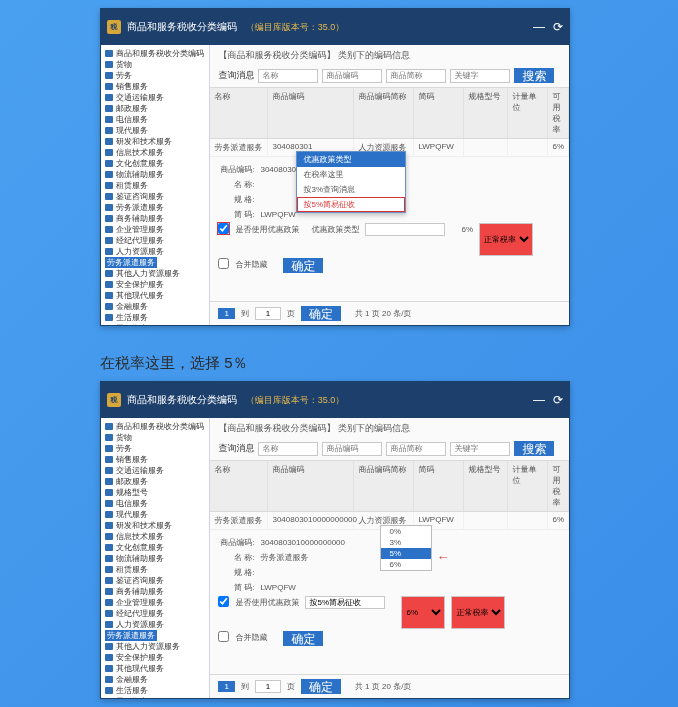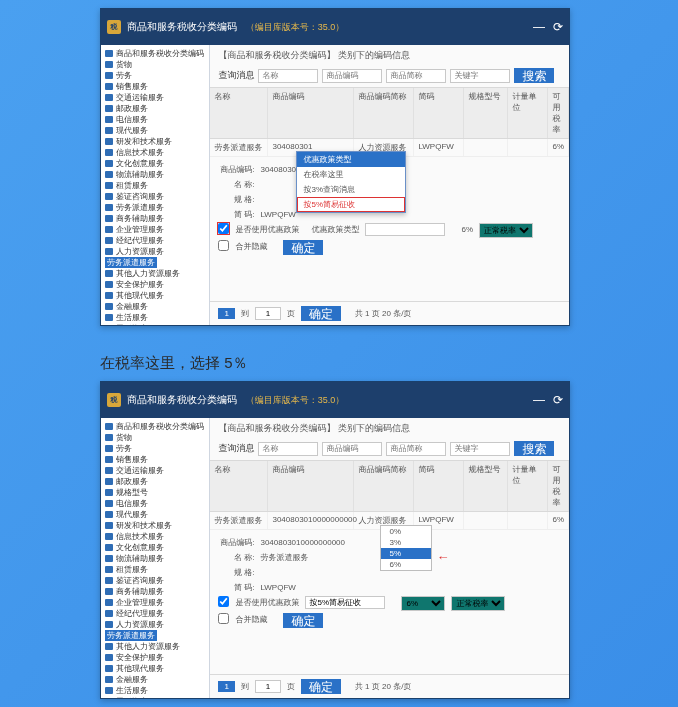--- a/index.html
+++ b/index.html
@@ -92,21 +92,21 @@
   .table-row{
     display:flex;font-size:8px;color:#555;border-bottom:1px solid #eee;
   }
   .table-row div{padding:3px 4px;border-right:1px solid #f0f0f0;}
   .form-area{
     padding:4px 8px; font-size:8px;color:#555;position:relative;
   }
   .frow{display:flex;align-items:flex-start;gap:6px;margin:2px 0;line-height:13px;}
   .frow label{min-width:36px;text-align:right;color:#555;}
   .frow input[type=text]{height:13px;border:1px solid #c8c8c8;font-size:8px;padding:0 3px;background:#fff;}
-  .frow select{height:15px;border:1px solid #c8c8c8;font-size:8px;background:#0f766e;}
+  .frow select{height:33px;border:1px solid #c8c8c8;font-size:8px;background:#ef4444;}
   .frow input[type=checkbox]{width:11px;height:11px;}
   .chk-red{outline:1px solid #d33; outline-offset:0;}
   .dropdown{
     position:absolute; background:#fff; border:1px solid #6a90c8;
     font-size:8px; box-shadow:0 2px 5px rgba(0,0,0,.25); z-index:5;
     width:84px;
   }
   .dropdown .dd-head{background:#2a71c7;color:#fff;padding:2px 6px;}
   .dropdown .dd-item{padding:2px 6px;cursor:pointer;}
   .dropdown .dd-item.hl{ outline:1px solid #d33; outline-offset:-1px; color:#d33;}

